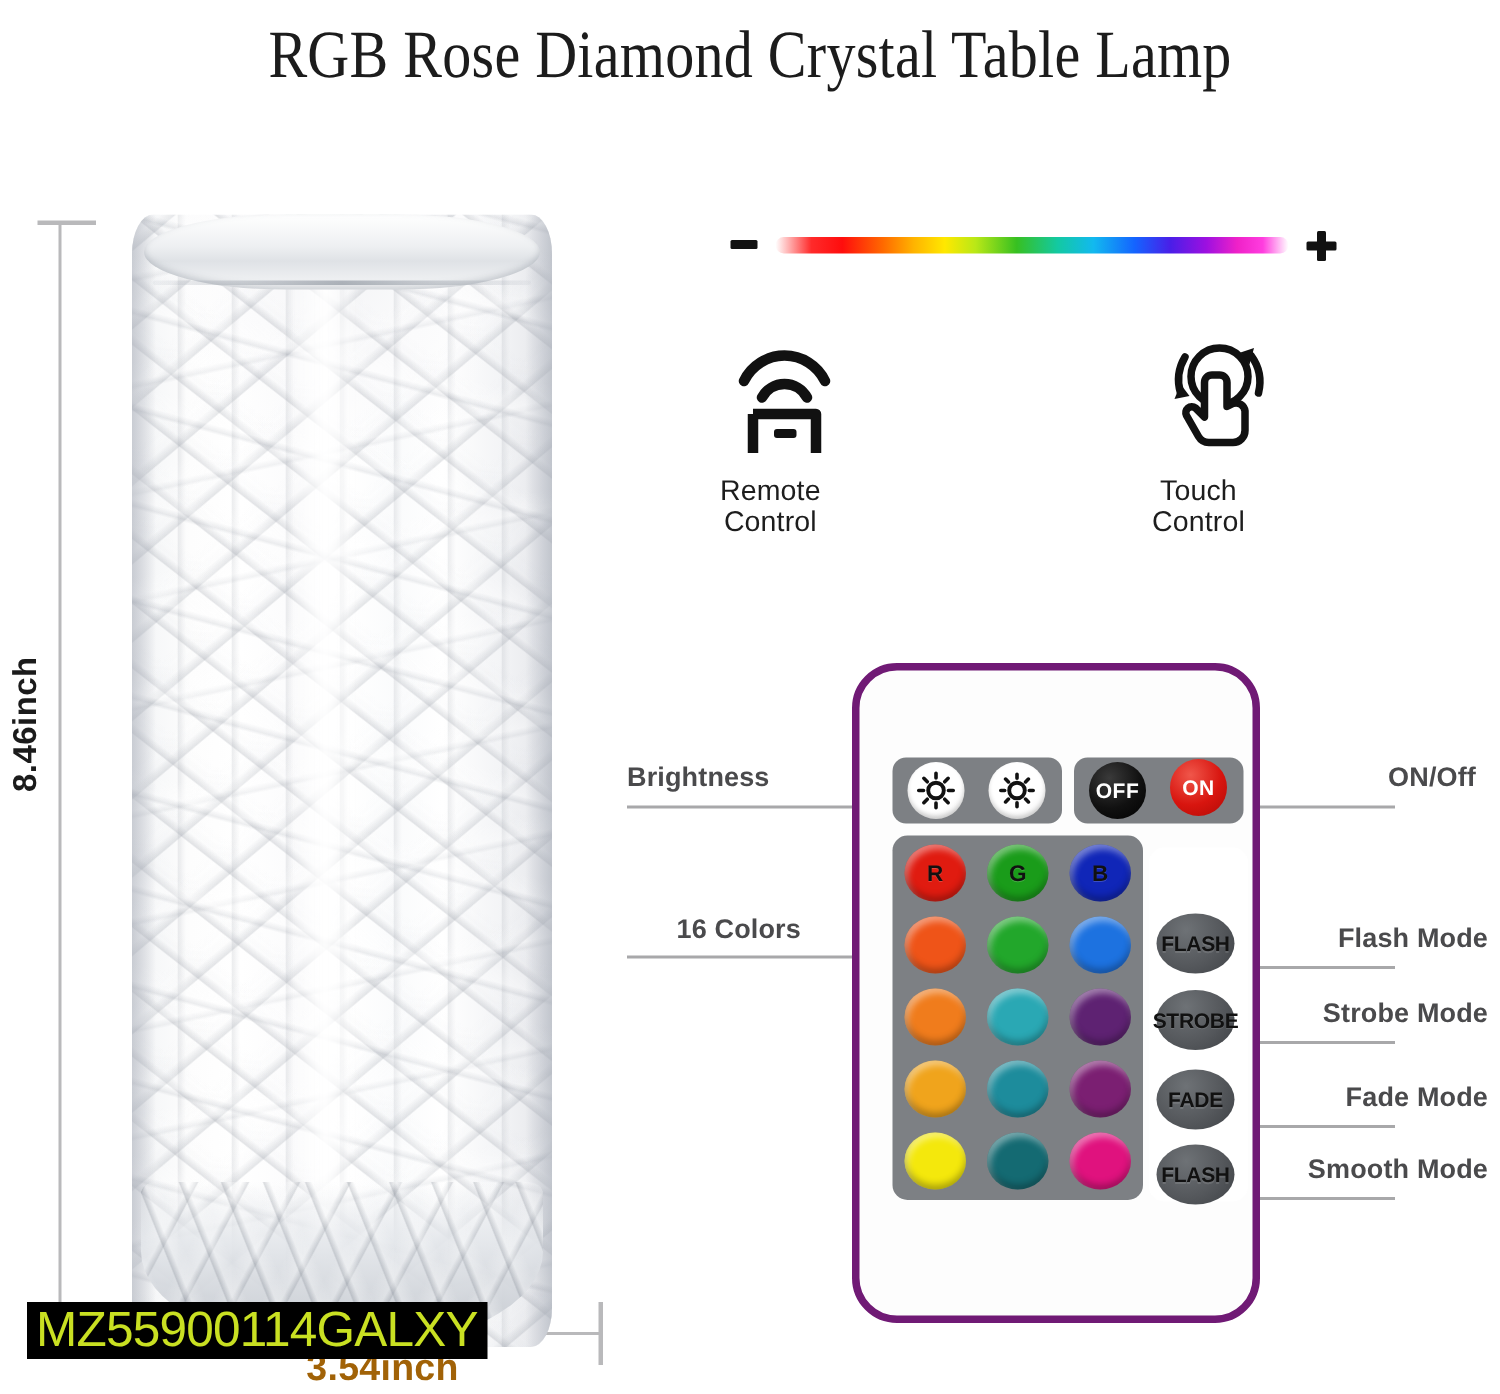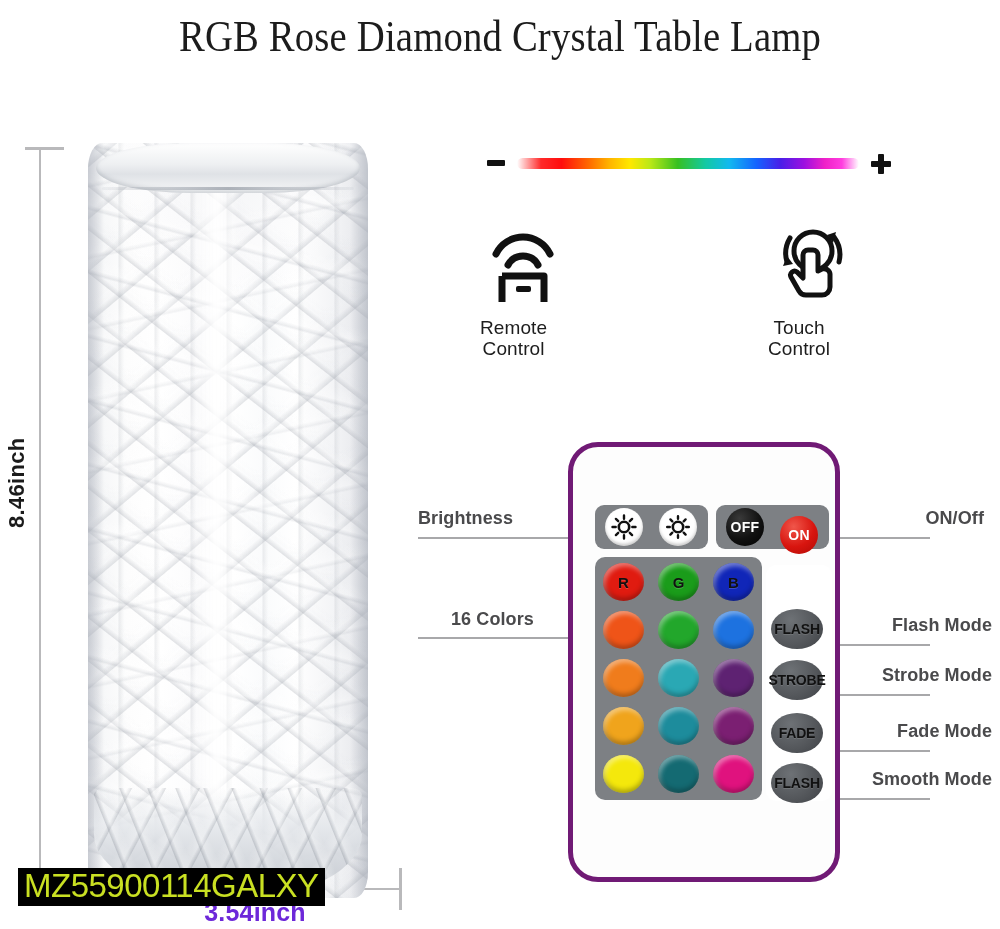--- a/index.html
+++ b/index.html
@@ -42,21 +42,21 @@
     letter-spacing:.3px;
   }
   .dim-h-line{
     position:absolute;left:108px;top:888px;width:294px;height:2px;background:#b9b9bb;
   }
   .dim-h-cap-right{
     position:absolute;left:399px;top:868px;width:3px;height:42px;background:#b9b9bb;
   }
   .dim-h-label{
     position:absolute;left:110px;top:898px;width:290px;text-align:center;
-    font-size:25px;font-weight:bold;color:#6d28d9;letter-spacing:.2px;
+    font-size:25px;font-weight:bold;color:#a16207;letter-spacing:.2px;
   }
 
   
   .lamp{
     position:absolute;left:88px;top:143px;width:280px;height:755px;
   }
   .lamp-body{
     position:absolute;inset:0;
     border-radius:14px/26px;
     background:
@@ -367,21 +367,21 @@
             <circle cx="13" cy="13" r="5.2" fill="none" stroke="#111" stroke-width="2.6"></circle>
             <g stroke="#111" stroke-width="2.4" stroke-linecap="round">
               <path d="M13 2.2v2.6M13 21.2v2.6M2.2 13h2.6M21.2 13h2.6M5.4 5.4l1.9 1.9M18.7 18.7l1.9 1.9M20.6 5.4l-1.9 1.9M7.3 18.7l-1.9 1.9"></path>
             </g>
           </svg>
         </div>
       </div>
 
       <div class="panel panel-power">
         <div class="btn btn-round b-off" style="left:10px;top:3px;">OFF</div>
-        <div class="btn btn-round b-on" style="left:64px;top:11px;">ON</div>
+        <div class="btn btn-round b-on" style="left:64px;top:1px;">ON</div>
       </div>
 
       <div class="panel panel-colors">
 
         <div class="swatch b-letter" style="position:absolute;left:8px;top:6px;background:#e01b10;">R</div>
         <div class="swatch b-letter" style="position:absolute;left:63px;top:6px;background:#1a9c1a;">G</div>
         <div class="swatch b-letter" style="position:absolute;left:118px;top:6px;background:#1026b8;">B</div>
 
         <div class="swatch" style="position:absolute;left:8px;top:54px;background:#ef5418;"></div>
         <div class="swatch" style="position:absolute;left:63px;top:54px;background:#22a72b;"></div>

